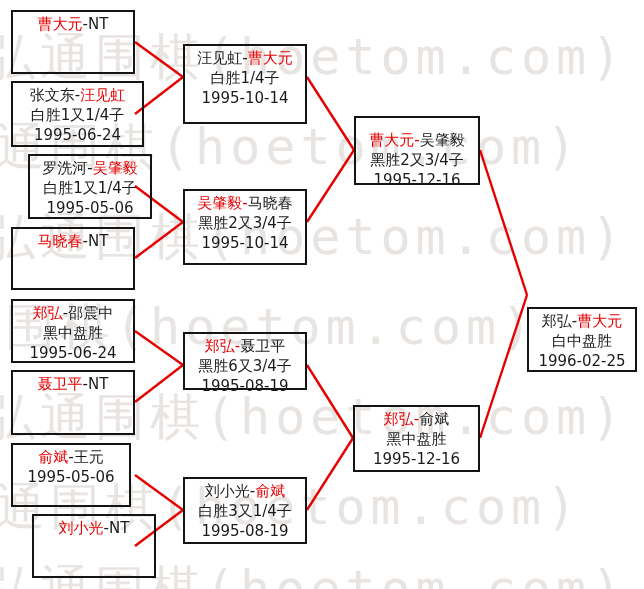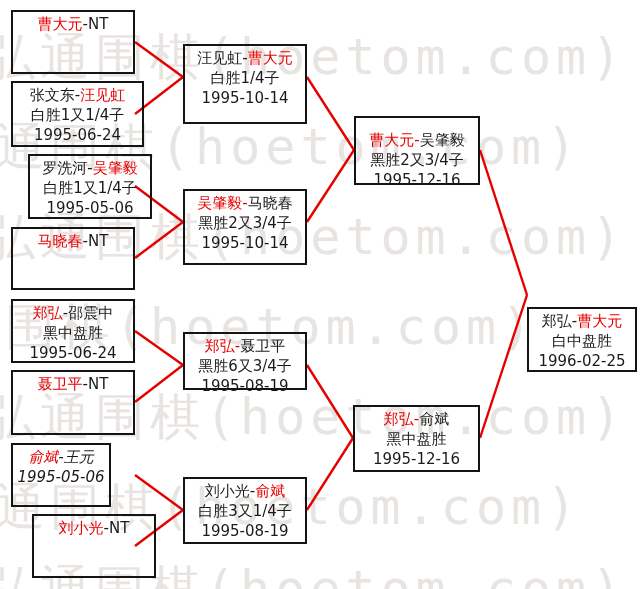--- a/index.html
+++ b/index.html
@@ -30,21 +30,21 @@
   .ln{height:20px;white-space:nowrap;}
   .red{color:#e60000;}
   .blk{color:#1a1a1a;}
   
   #b-r1-1{left:11px;top:10px;width:124px;height:64px;}
   #b-r1-2{left:11px;top:81px;width:133px;height:66px;}
   #b-r1-3{left:28px;top:154px;width:124px;height:65px;}
   #b-r1-4{left:11px;top:227px;width:124px;height:63px;}
   #b-r1-5{left:11px;top:299px;width:124px;height:64px;}
   #b-r1-6{left:11px;top:370px;width:124px;height:65px;}
-  #b-r1-7{left:11px;top:443px;width:100px;height:64px;font-style:italic;}
+  #b-r1-7{left:11px;top:443px;width:120px;height:64px;}
   #b-r1-8{left:11px;top:514px;width:124px;height:64px;margin-left:21px;}
   
   #b-r2-1{left:183px;top:44px;width:124px;height:80px;}
   #b-r2-2{left:183px;top:189px;width:124px;height:76px;}
   #b-r2-3{left:183px;top:332px;width:124px;height:58px;}
   #b-r2-4{left:183px;top:477px;width:124px;height:67px;}
   
   #b-sf-1{left:354px;top:116px;width:126px;height:69px;padding-top:12px;}
   #b-sf-2{left:353px;top:405px;width:127px;height:67px;padding-top:2px;}
   

